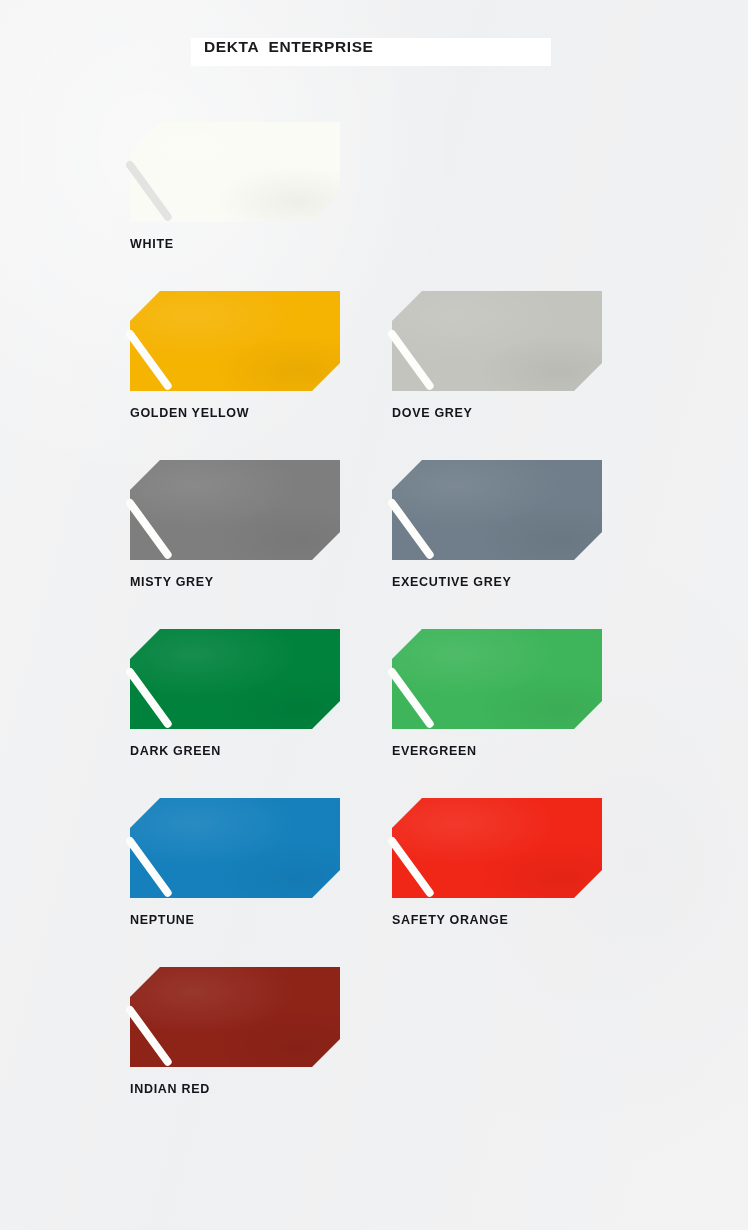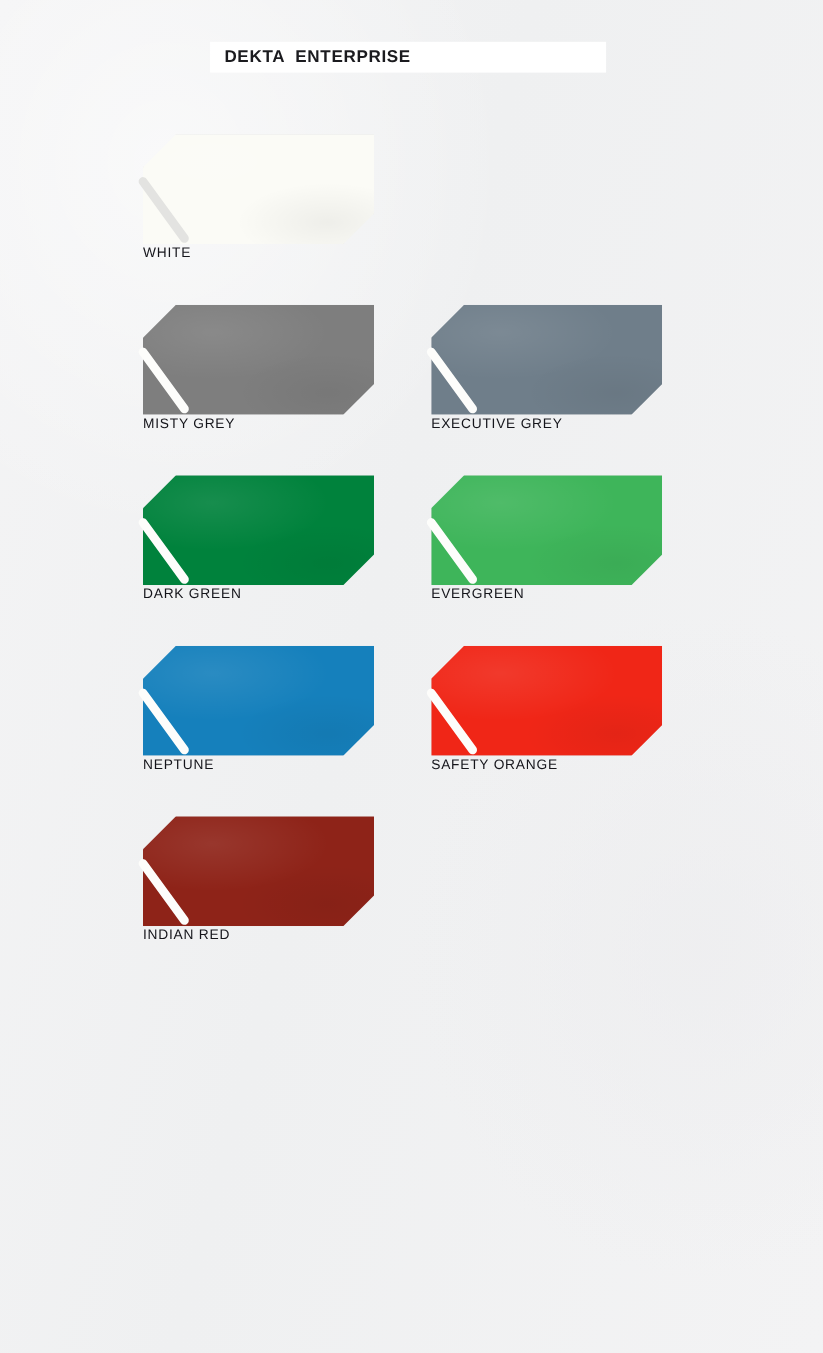--- a/index.html
+++ b/index.html
@@ -35,21 +35,21 @@
 
   
   .header-band {
     position: absolute;
     left: 191px;
     top: 38px;
     width: 360px;
     height: 28px;
     background: #ffffff;
     display: flex;
-    align-items: center;
+    align-items: flex-start;
   }
   .header-title {
     font-size: 15.5px;
     font-weight: bold;
     letter-spacing: 0.6px;
     color: #1b1b1f;
     padding-left: 13px;
     white-space: pre;
   }
 
@@ -110,23 +110,23 @@
     transform: rotate(-36deg);
     transform-origin: bottom center;
     z-index: 3;
   }
   
   .chip-wrap.is-pale .streak {
     background: #e3e3e1;
   }
 
   .chip-label {
-    margin-top: 1px;
+    margin-top: 15px;
     font-size: 12.5px;
-    font-weight: normal;
+    font-weight: bold;
     letter-spacing: 0.7px;
     color: #14141a;
     white-space: nowrap;
   }
 </style>
 </head>
 <body>
 
 <div class="page-texture"></div>
 
@@ -142,20 +142,36 @@
           <div class="chip-wrap is-pale">
             <div class="chip" style="background: rgb(251, 251, 246);"></div>
             <div class="streak"></div>
           </div>
           <div class="chip-label">WHITE</div>
         </div>
       </div>
       <div class="swatch-row">
         <div class="swatch-cell">
           <div class="chip-wrap">
+            <div class="chip" style="background: rgb(245, 179, 2);"></div>
+            <div class="streak"></div>
+          </div>
+          <div class="chip-label">GOLDEN YELLOW</div>
+        </div>
+        <div class="swatch-cell">
+          <div class="chip-wrap">
+            <div class="chip" style="background: rgb(195, 196, 190);"></div>
+            <div class="streak"></div>
+          </div>
+          <div class="chip-label">DOVE GREY</div>
+        </div>
+      </div>
+      <div class="swatch-row">
+        <div class="swatch-cell">
+          <div class="chip-wrap">
             <div class="chip" style="background: rgb(126, 126, 126);"></div>
             <div class="streak"></div>
           </div>
           <div class="chip-label">MISTY GREY</div>
         </div>
         <div class="swatch-cell">
           <div class="chip-wrap">
             <div class="chip" style="background: rgb(111, 126, 138);"></div>
             <div class="streak"></div>
           </div>

